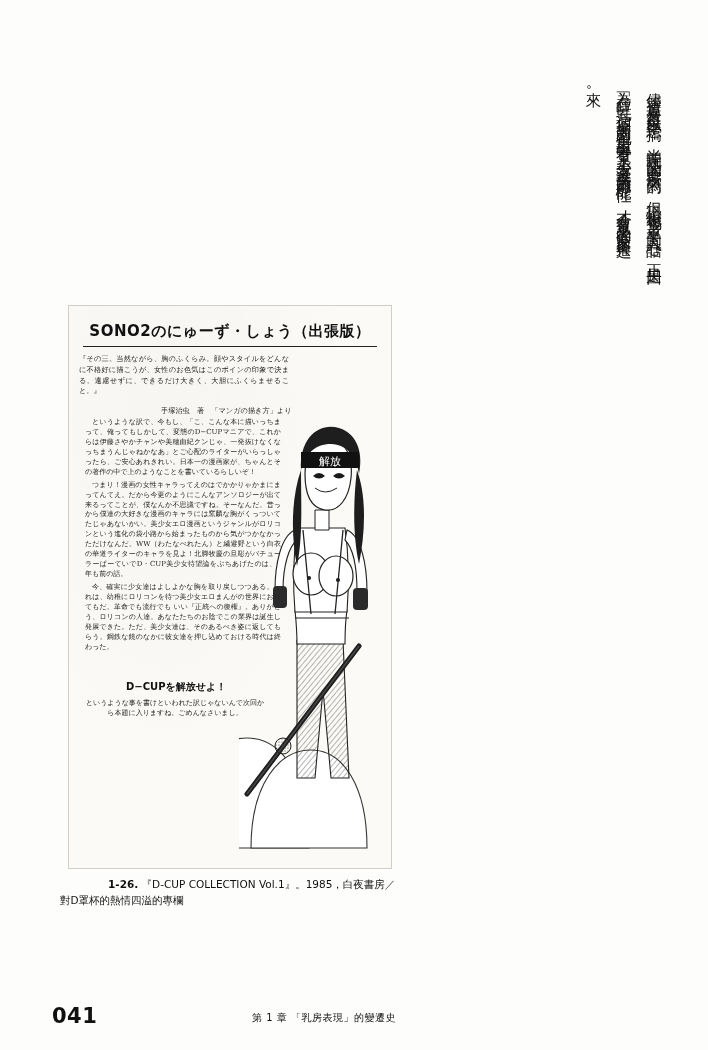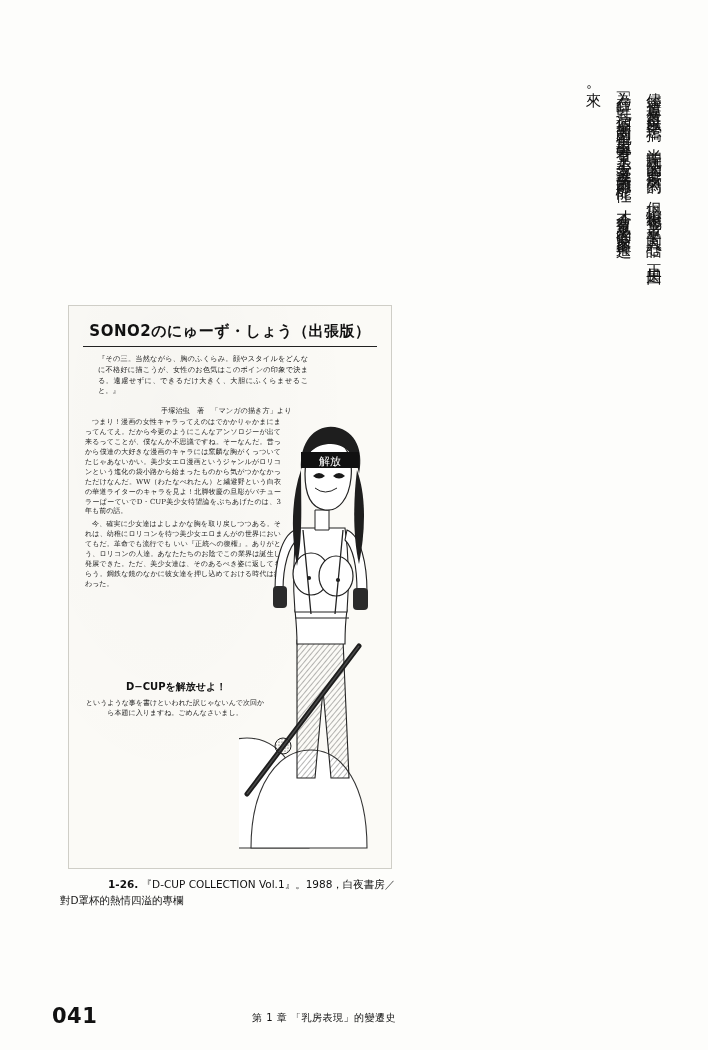--- a/index.html
+++ b/index.html
@@ -77,21 +77,21 @@
   .fig-title-rule {
     position: absolute;
     left: 14px;
     top: 40px;
     width: 294px;
     height: 1px;
     background: #222;
   }
   .fig-quote {
     position: absolute;
-    left: 29px;
+    left: 10px;
     top: 48px;
     width: 210px;
     font-family: "DejaVu Serif", serif;
     font-size: 7.2px;
     line-height: 1.5;
     color: #222;
     text-align: justify;
   }
   .fig-quote-sig {
     position: absolute;
@@ -193,20 +193,21 @@
   <div class="figure">
     <div class="fig-inner"></div>
 
     <div class="fig-title">SONO2のにゅーず・しょう（出張版）</div>
     <div class="fig-title-rule"></div>
 
     <div class="fig-quote">『その三。当然ながら、胸のふくらみ。顔やスタイルをどんなに不格好に描こうが、女性のお色気はこのボインの印象で決まる。遠慮せずに、できるだけ大きく、大胆にふくらませること。』</div>
     <div class="fig-quote-sig">手塚治虫　著　「マンガの描き方」より</div>
 
     <div class="fig-body">
+      <p>というような訳で、今もし、「こ、こんな本に描いっちまって、俺ってもしかして、変態のD−CUPマニアで、これからは伊藤さやかチャンや美穂由紀クンじゃ、一発抜けなくなっちまうんじゃねかなあ」とご心配のライターがいらっしゃったら、ご安心あれきれい。日本一の漫画家が、ちゃんとその著作の中で上のようなことを書いているらしいぞ！</p>
       <p>つまり！漫画の女性キャラってえのはでかかりゃかまにまってんてえ。だから今更のようにこんなアンソロジーが出て来るってことが、僕なんか不思議ですね。そーなんだ。昔っから僕達の大好きな漫画のキャラには窯麟な胸がくっついてたじゃあないかい。美少女エロ漫画というジャンルがロリコンという進化の袋小路から始まったものから気がつかなかっただけなんだ。WW（わたなべれたん）と繊避野という白衣の華道ライターのキャラを見よ！北脚牧慶の旦彫がバチューラーぱーていでD・CUP美少女待望論をぶちあげたのは、3年も前の話。</p>
       <p>今、確実に少女達はよしよかな胸を取り戻しつつある。それは、幼稚にロリコンを待つ美少女エロまんがの世界においてもだ。革命でも流行でも いい『正統への復権』。ありがとう、ロリコンの人達。あなたたちのお陰でこの業界は誕生し発展できた。ただ、美少女達は、そのあるべき姿に返してもらう。鋼鉄な鏡のなかに彼女達を押し込めておける時代は終わった。</p>
     </div>
 
     <div class="fig-sub">D−CUPを解放せよ！</div>
     <div class="fig-body2">というような事を書けといわれた訳じゃないんで次回から本題に入りますね。ごめんなさいまし。</div>
 
     <svg class="fig-art" viewBox="0 0 152 490" aria-hidden="true">
       <defs>
         <pattern id="hatch" width="4" height="4" patternUnits="userSpaceOnUse" patternTransform="rotate(40)">
@@ -261,20 +262,20 @@
 
         <path d="M8 416 L120 268" stroke="#1d1d1d" stroke-width="5" stroke-linecap="round"></path>
         <path d="M8 416 L120 268" stroke="#4a4a4a" stroke-width="1.4"></path>
         <circle cx="44" cy="368" r="8" fill="url(#dots)" stroke="#222" stroke-width="1"></circle>
       </g>
     </svg>
   </div>
 
   <div class="caption">
     <span class="cap-num">1-26.</span>
-    <span>『D-CUP COLLECTION Vol.1』。1988，白夜書房／</span><br>
+    <span>『D-CUP COLLECTION Vol.1』。1985，白夜書房／</span><br>
     <span>對D罩杯的熱情四溢的專欄</span>
   </div>
 
   <div class="folio">041</div>
   <div class="running-head">第 1 章 「乳房表現」的變遷史</div>
 
 </div>
 
 </body></html>

